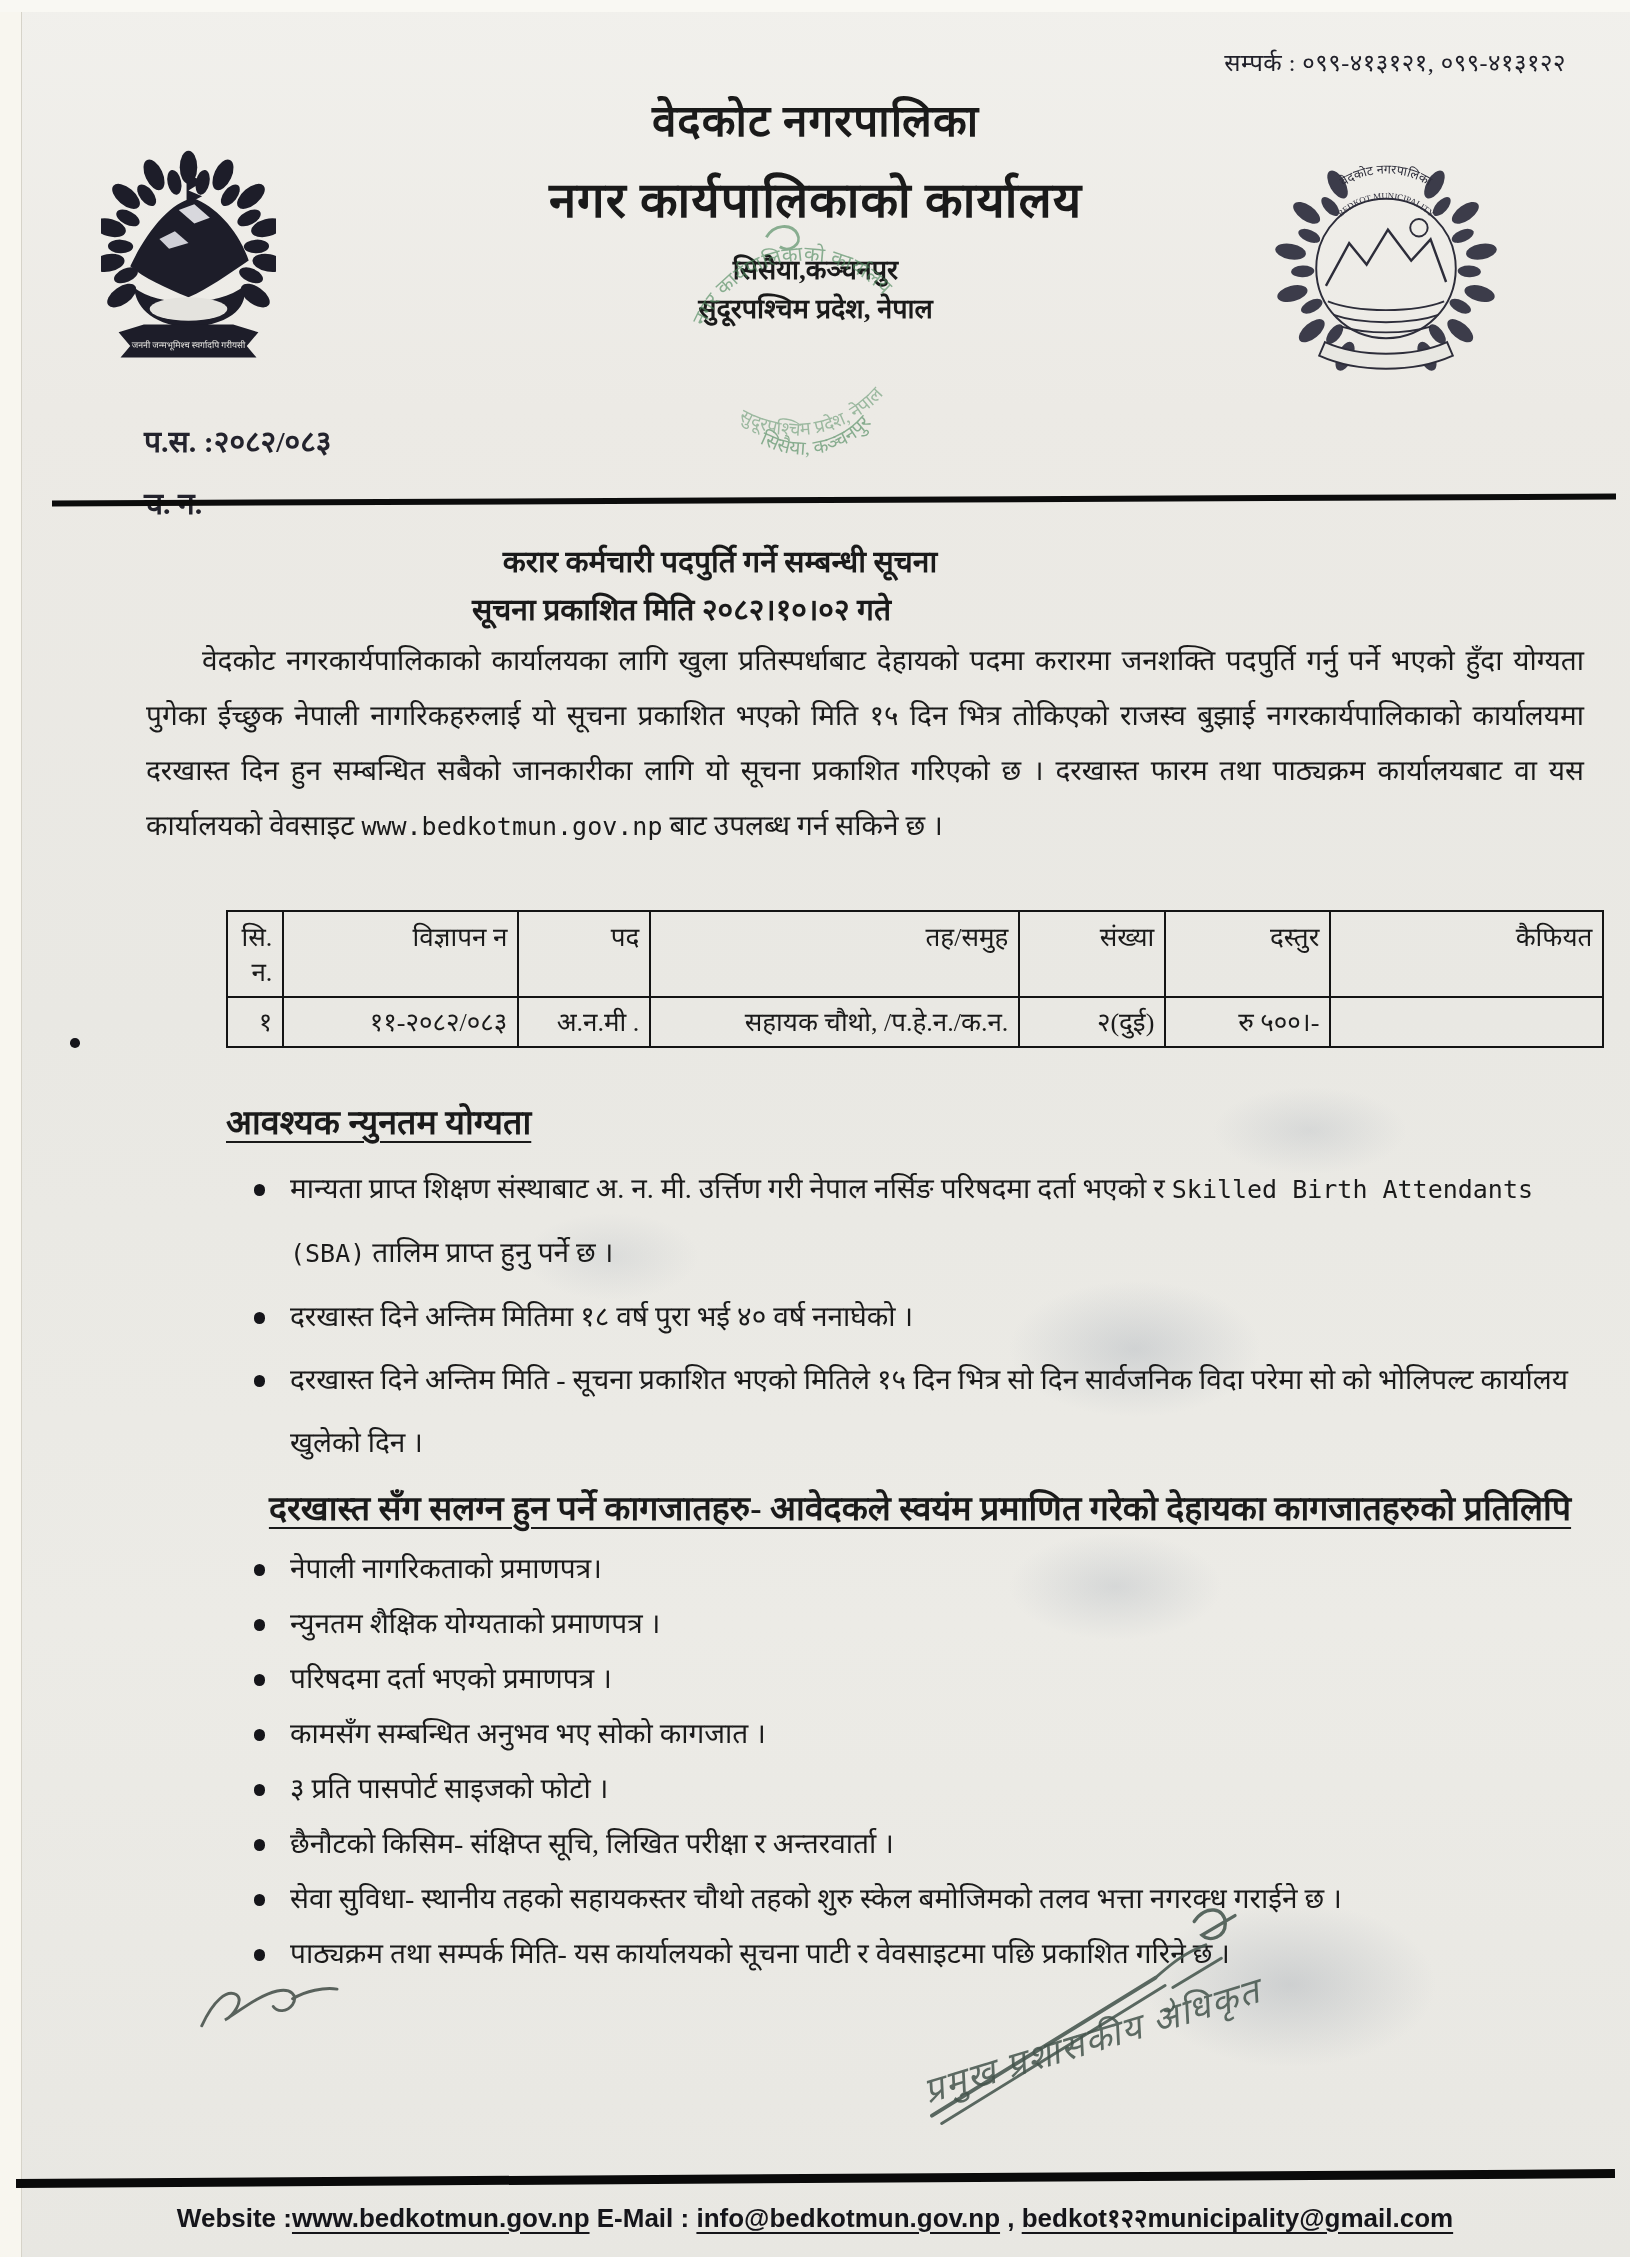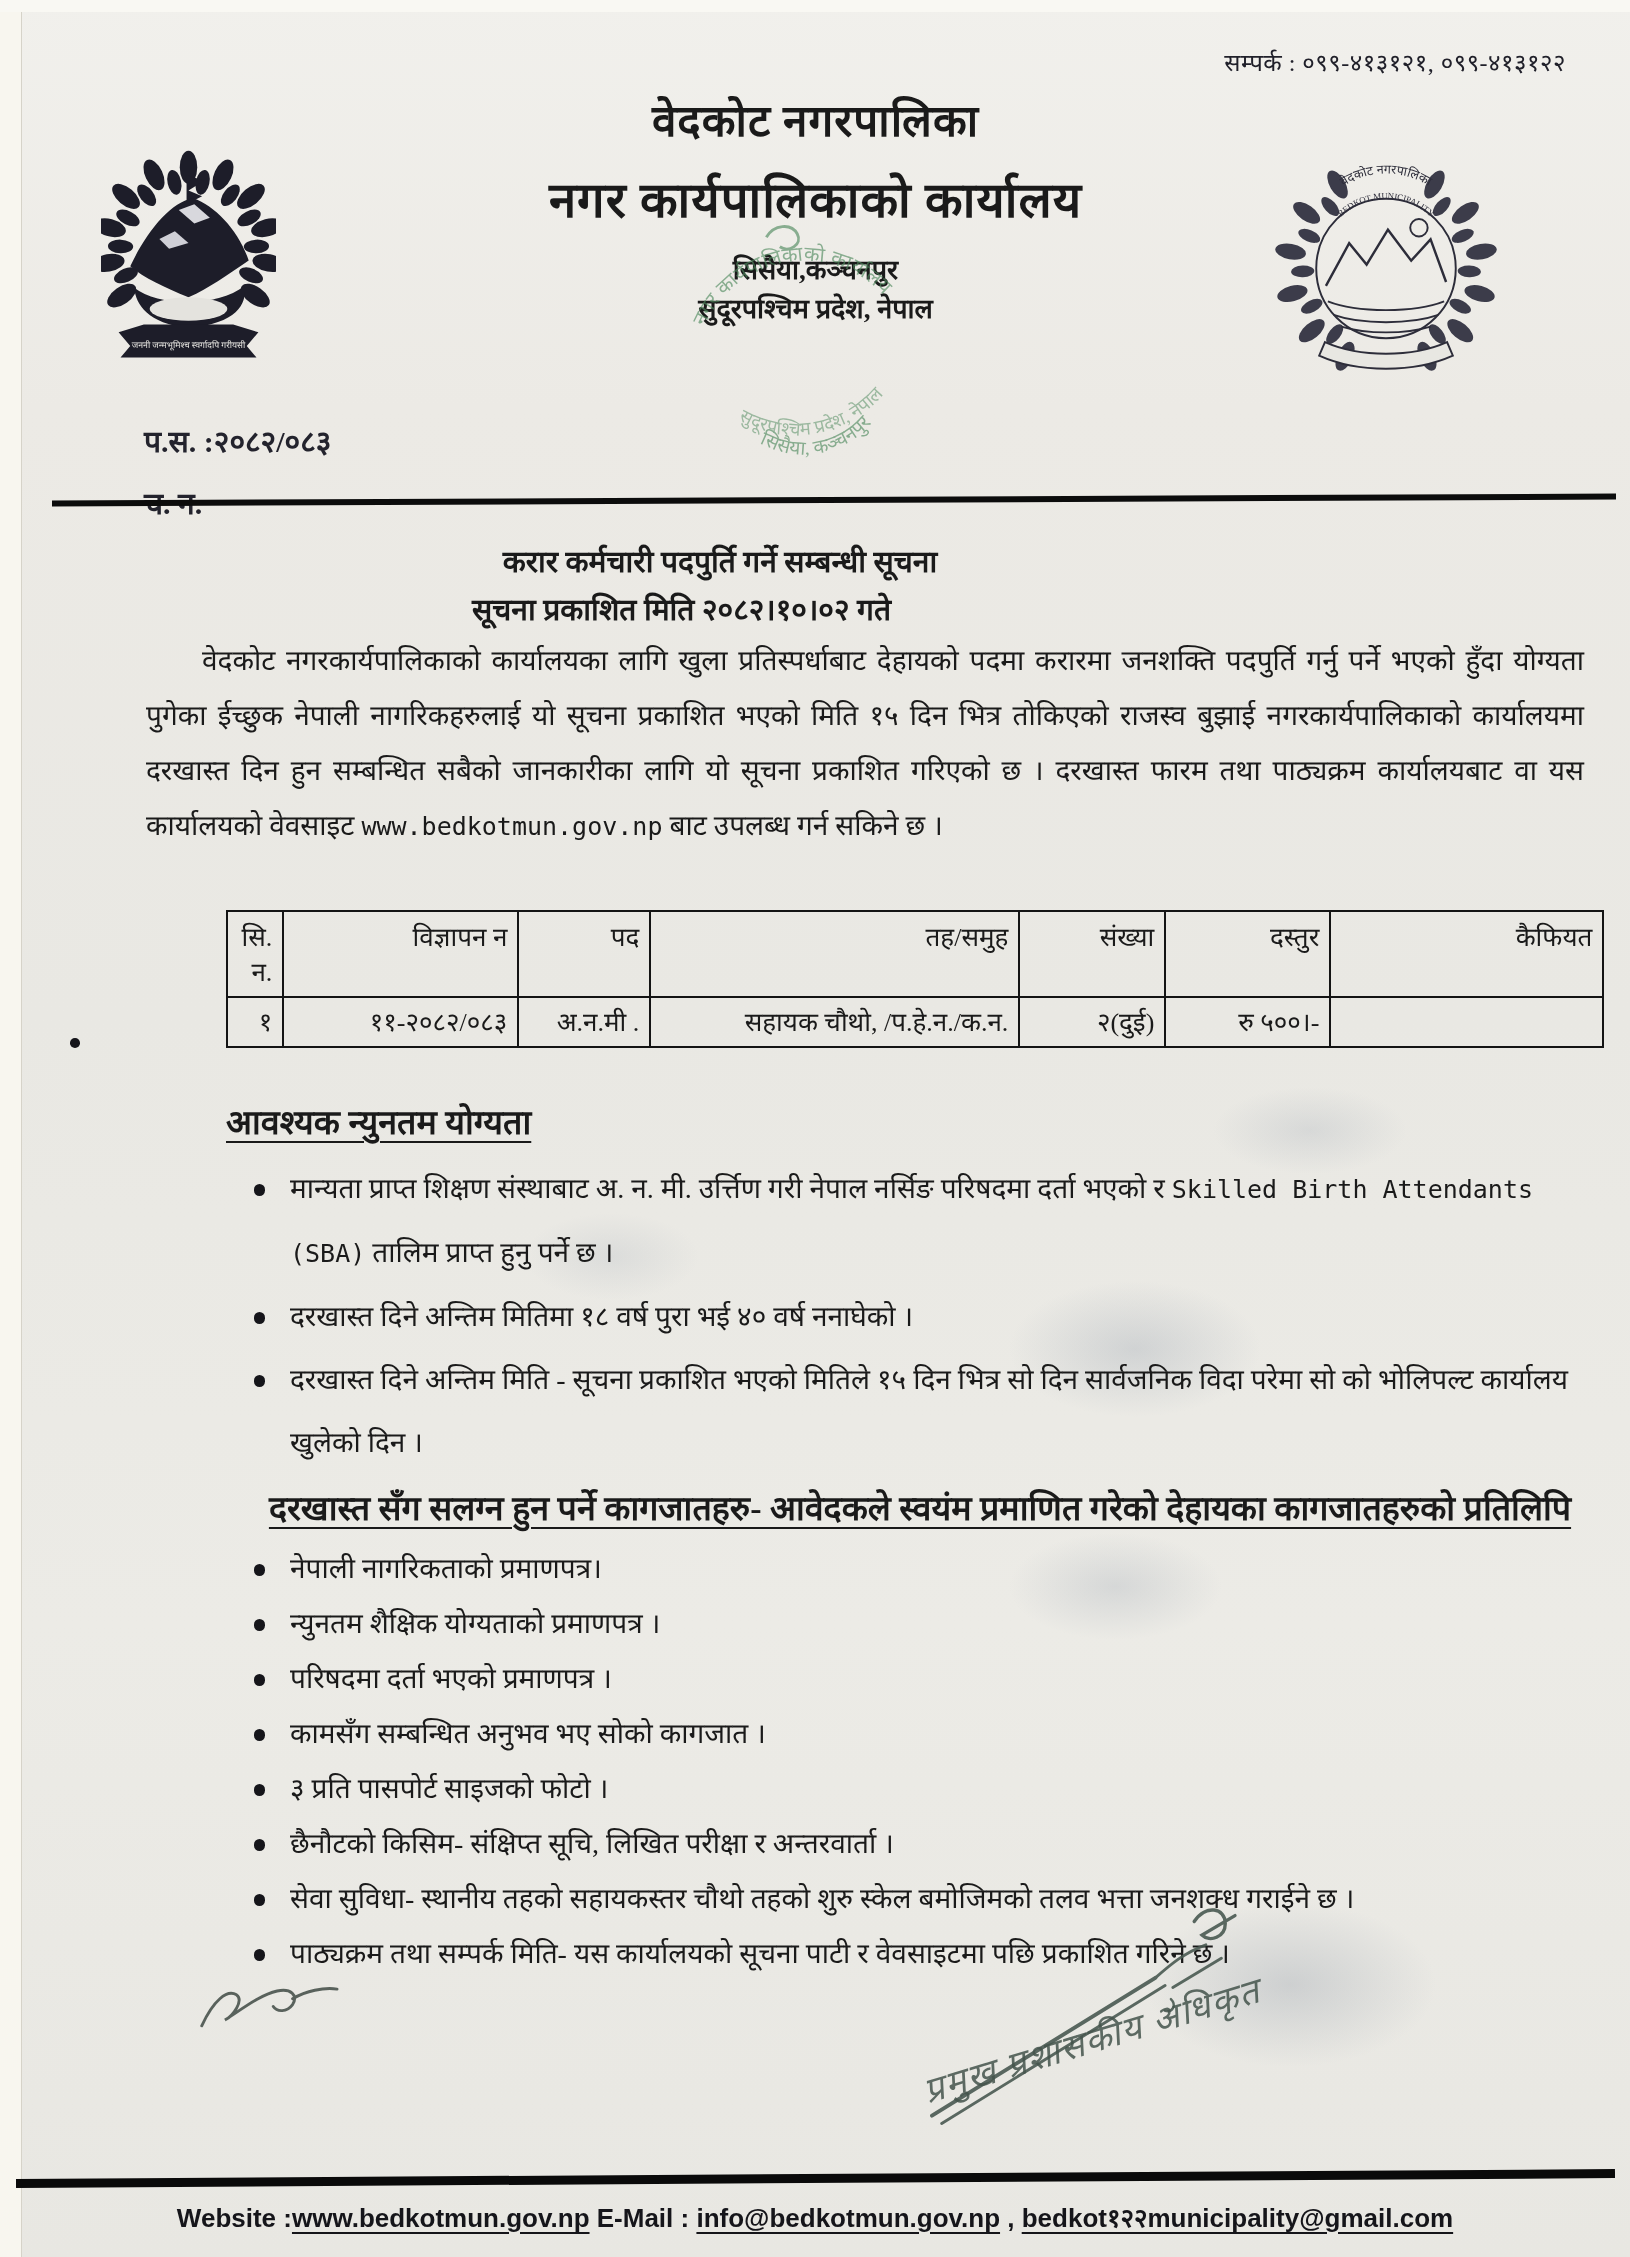--- a/index.html
+++ b/index.html
@@ -237,21 +237,21 @@
   </ul>
 
   <div class="sec-heading docs-heading">दरखास्त सँग सलग्न हुन पर्ने कागजातहरु-  आवेदकले स्वयंम प्रमाणित गरेको देहायका कागजातहरुको प्रतिलिपि</div>
   <ul class="blist docs-list">
     <li>नेपाली नागरिकताको प्रमाणपत्र।</li>
     <li>न्युनतम शैक्षिक योग्यताको प्रमाणपत्र ।</li>
     <li>परिषदमा दर्ता भएको प्रमाणपत्र ।</li>
     <li>कामसँग सम्बन्धित अनुभव भए सोको कागजात ।</li>
     <li>३ प्रति पासपोर्ट साइजको फोटो ।</li>
     <li>छैनौटको किसिम- संक्षिप्त सूचि, लिखित परीक्षा र अन्तरवार्ता ।</li>
-    <li>सेवा सुविधा-  स्थानीय तहको सहायकस्तर चौथो तहको शुरु स्केल बमोजिमको तलव भत्ता जनशक्ध गराईने छ ।</li>
+    <li>सेवा सुविधा-  स्थानीय तहको सहायकस्तर चौथो तहको शुरु स्केल बमोजिमको तलव भत्ता नगरक्ध गराईने छ ।</li>
     <li>पाठ्यक्रम तथा सम्पर्क मिति- यस कार्यालयको सूचना पाटी र वेवसाइटमा पछि प्रकाशित गरिने छ ।</li>
   </ul>
 
   <svg class="sign-left" viewBox="0 0 170 90">
     <path d="M18 66 C30 40 44 28 54 34 C62 40 50 56 42 60 C58 50 78 34 96 30 C110 27 118 34 112 44 C106 52 96 52 92 46 M112 38 C126 30 144 26 158 28" fill="none" stroke="#3f4a44" stroke-width="3" stroke-linecap="round" opacity=".85"></path>
   </svg>
 
   <svg class="sign-right" viewBox="0 0 520 280">
     <g stroke="#4a5a52" fill="none" stroke-linecap="round" opacity=".9">
       <path d="M70 220 L300 78" stroke-width="4"></path>

